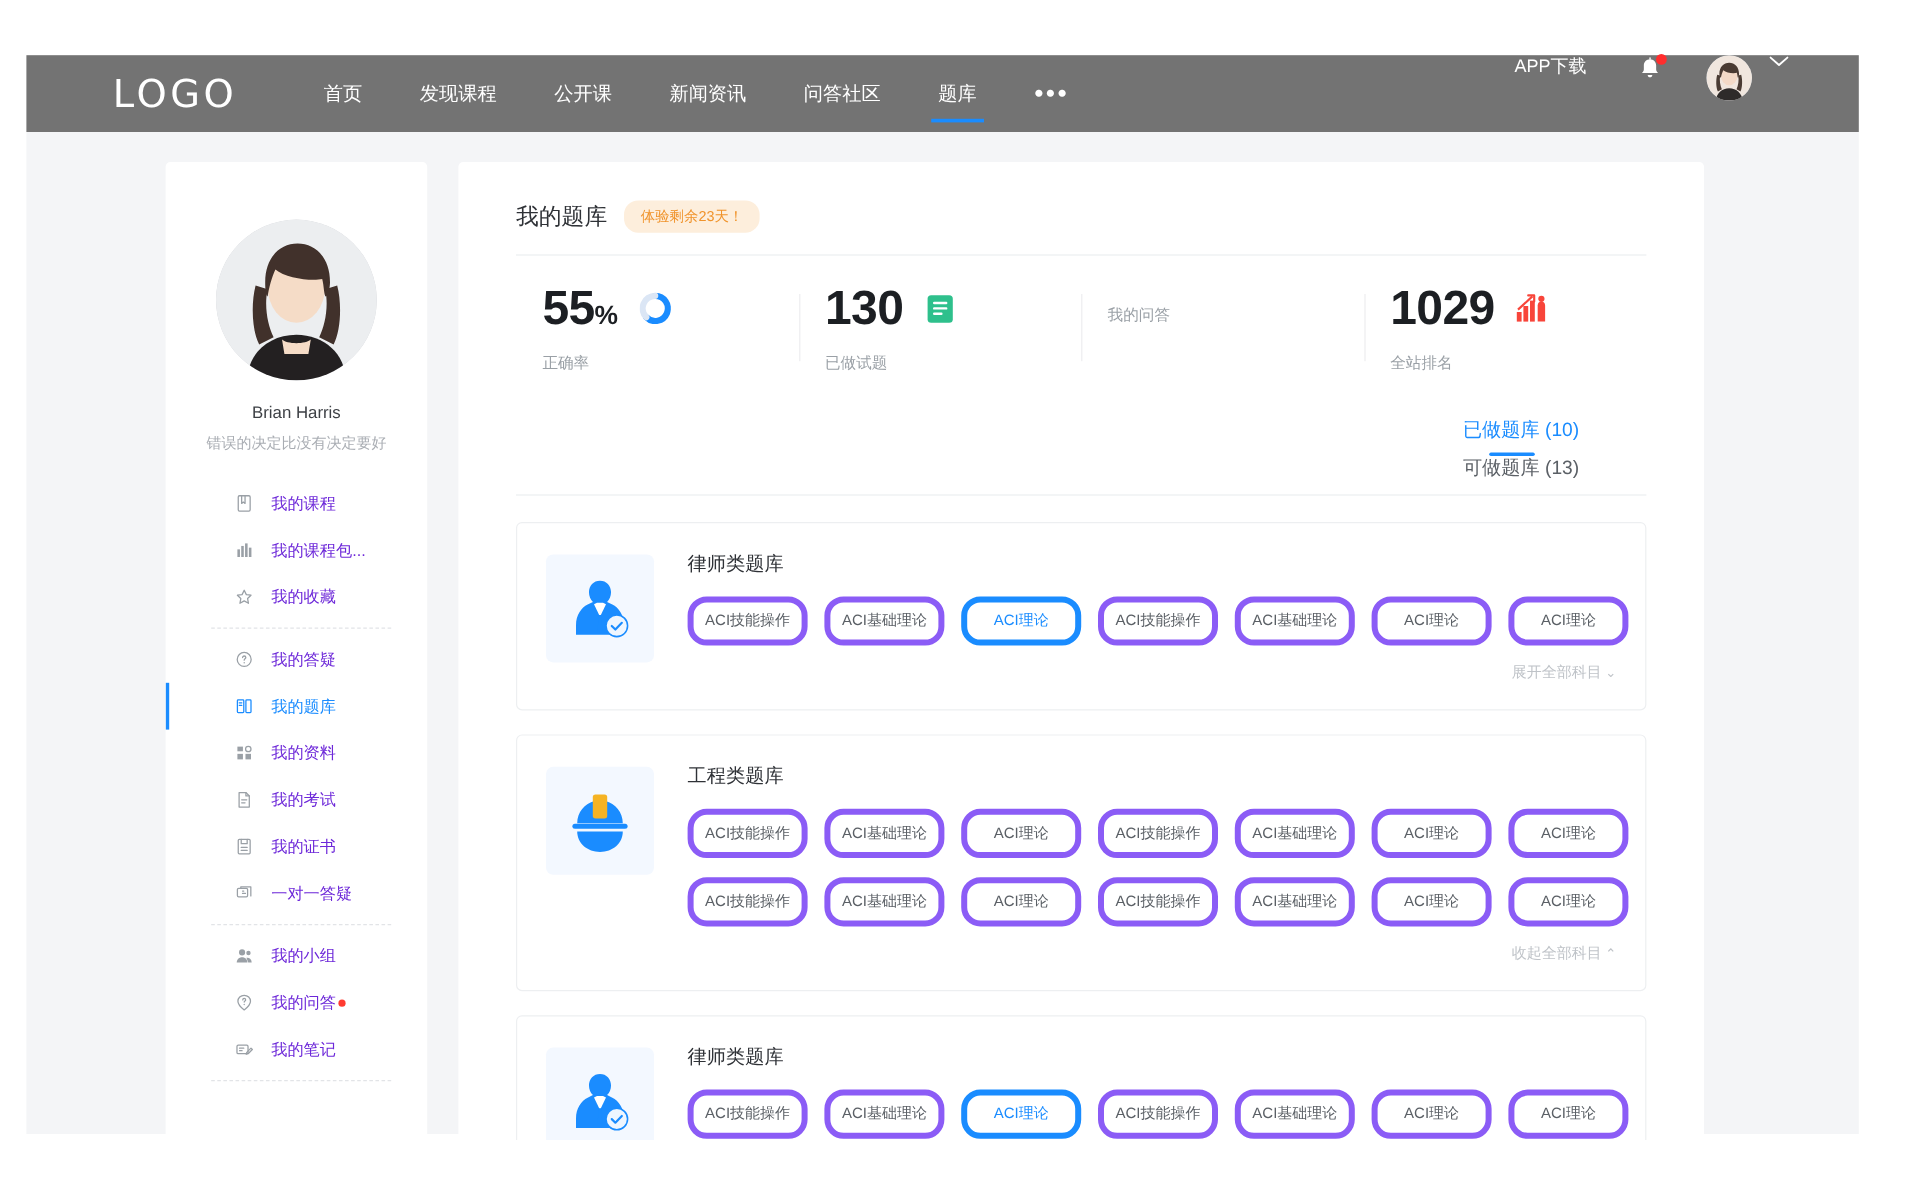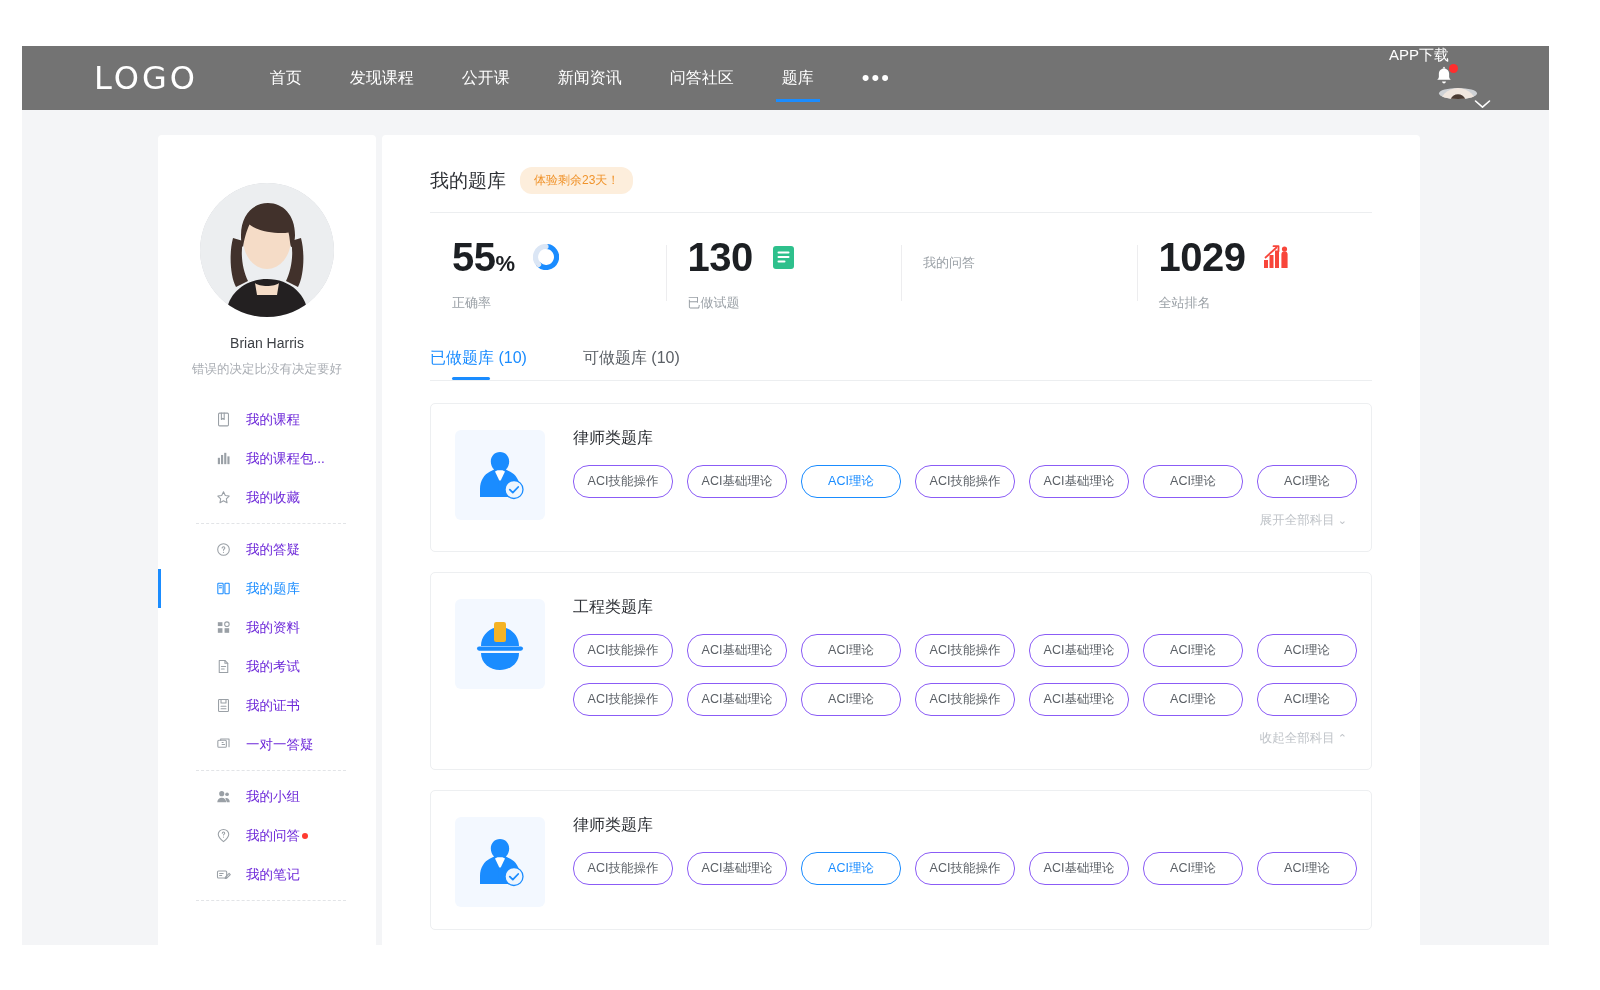--- a/index.html
+++ b/index.html
@@ -65,24 +65,23 @@
     font-size: 22px;
     letter-spacing: 2px;
     display: flex;
     align-items: center;
     height: 100%;
     cursor: pointer;
   }
   .topbar-right {
     margin-left: auto;
     display: flex;
-    align-items: flex-end;
+    align-items: flex-start;
     margin-right: 58px;
     height: 100%;
-    flex-direction: column;
   }
   .app-download {
     color: #ffffff;
     font-size: 15px;
     margin-right: 42px;
     cursor: pointer;
     white-space: nowrap;
   }
   .bell-wrap {
     position: relative;
@@ -116,21 +115,21 @@
   .page {
     position: absolute;
     left: 22px; top: 110px;
     width: 1527px; height: 835px;
     background: #f4f5f7;
   }
 
   
   .sidecard {
     position: absolute;
-    left: 136px; top: 25px;
+    left: 116px; top: 25px;
     width: 218px;
     height: 815px;
     background: #ffffff;
     border-radius: 4px 4px 0 0;
     overflow: hidden;
   }
   .avatar-lg {
     width: 134px; height: 134px;
     border-radius: 50%;
     margin: 48px auto 0;
@@ -271,20 +270,21 @@
     margin-top: 17px;
     font-size: 13px;
     color: #9aa0a6;
   }
 
   
   .tabs {
     display: flex;
     margin: 36px 48px 0 48px;
     align-items: flex-end;
+    flex-direction: column;
   }
   .tab {
     position: relative;
     font-size: 16px;
     color: #5b6066;
     padding-bottom: 11px;
     margin-right: 56px;
     cursor: pointer;
     white-space: nowrap;
   }
@@ -331,21 +331,21 @@
     color: #2f3237;
     margin-top: 2px;
   }
   .tagrow {
     display: flex;
     margin-top: 16px;
     gap: 14px;
     flex-wrap: nowrap;
   }
   .tag {
-    border: 1px solid #8b5cf6;
+    border: 5px solid #8b5cf6;
     border-radius: 16px;
     font-size: 12.5px;
     color: #5b6066;
     padding: 7px 0;
     width: 100px;
     text-align: center;
     background: #fff;
     cursor: pointer;
     white-space: nowrap;
     flex: 0 0 100px;
@@ -618,21 +618,21 @@
                   <path d="M18.4 9.5c0-2 1.4-3.2 3.1-3.2s3.1 1.2 3.1 3.2V23h-6.2z" fill="#f8453a"></path>
                 </svg>
               </div>
             </div>
             <div class="stat-label">全站排名</div>
           </div>
         </div>
 
       <div class="tabs" id="tabs-root">
           <div class="tab active"><span>已做题库 (10)</span></div>
-          <div class="tab"><span>可做题库 (10)</span></div>
+          <div class="tab"><span>可做题库 (13)</span></div>
         </div>
       <div class="tabs-rule"></div>
 
       <div class="cards" id="cards-root">
           <div class="qcard">
             <div class="qcard-thumb">
               <svg width="62" height="62" viewBox="0 0 62 62">
                 <path d="M31 8c-5.4 0-9.2 4.1-9.2 9.6 0 3.2 1.3 6.2 3.3 8l-4.4 2.2C15.5 30.4 11 36.6 11 45v8h40v-8c0-8.4-4.5-14.6-9.7-17.2l-4.4-2.2c2-1.8 3.3-4.8 3.3-8C40.2 12.1 36.4 8 31 8z" fill="#1a8cff"></path>
                 <path d="M26 27.5L31 38l5-10.5-2.5-1.2h-5z" fill="#ffffff"></path>
                 <path d="M30.1 36.5h1.8l1.2 13h-4.2z" fill="#1a8cff"></path>

